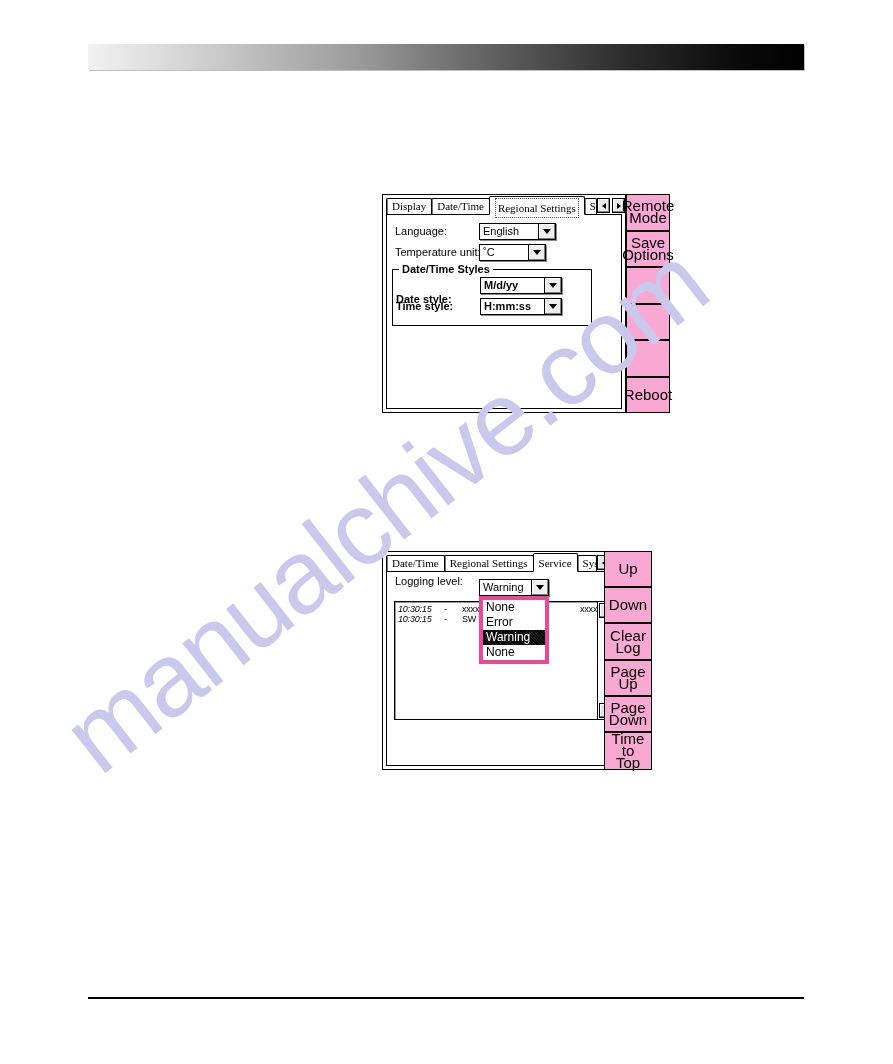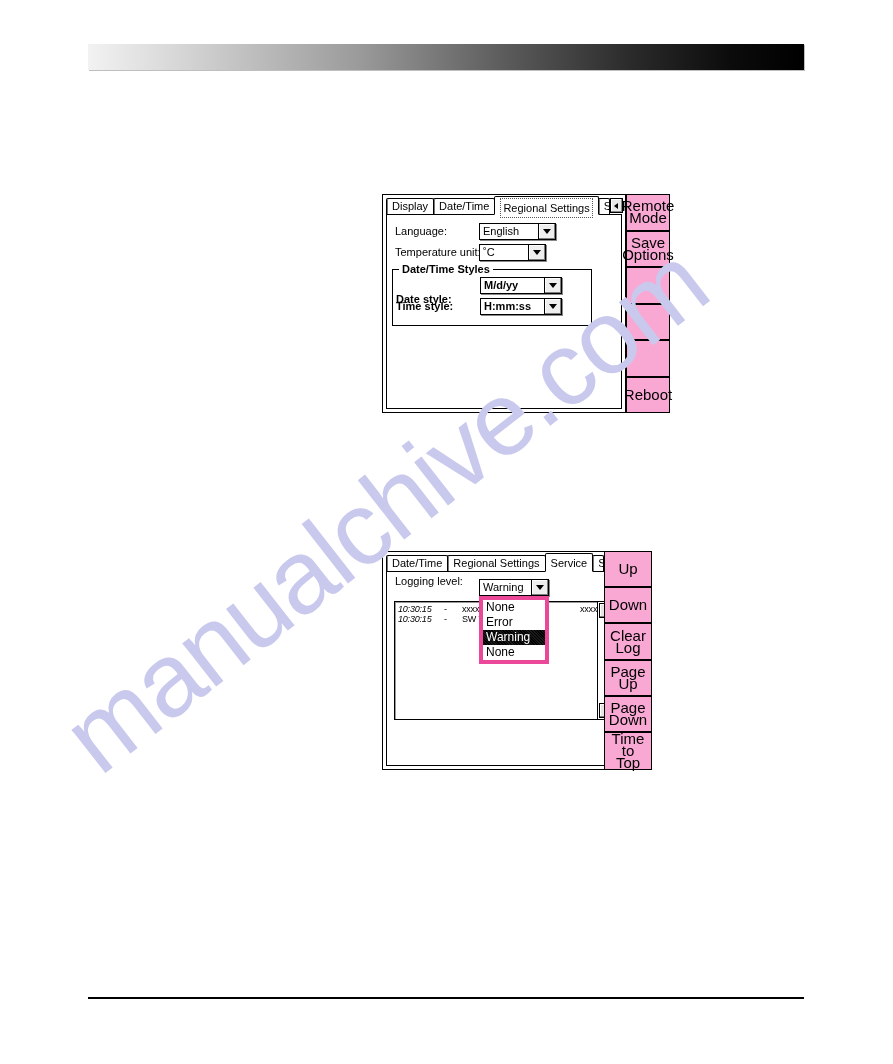--- a/index.html
+++ b/index.html
@@ -97,20 +97,21 @@
     padding: 0 5px 0 5px;
     font-size: 11px;
     border: 1px solid #000;
     border-bottom: none;
     background: #ffffff;
     margin-right: -1px;
     box-sizing: border-box;
     white-space: nowrap;
     border-radius: 2px 2px 0 0;
     box-shadow: 1px 0 0 #777 inset;
+    font-family: Liberation Serif, serif;
   }
   .tab.active {
     height: 19px;
     line-height: 18px;
     z-index: 5;
     font-weight: 400;
     background: #fff;
     box-shadow: none;
     border-bottom: 1px solid #fff;
     margin-bottom: -1px;

